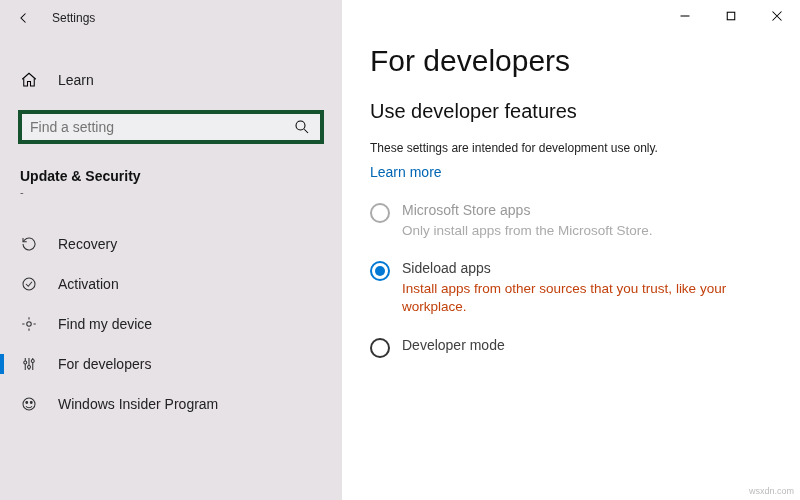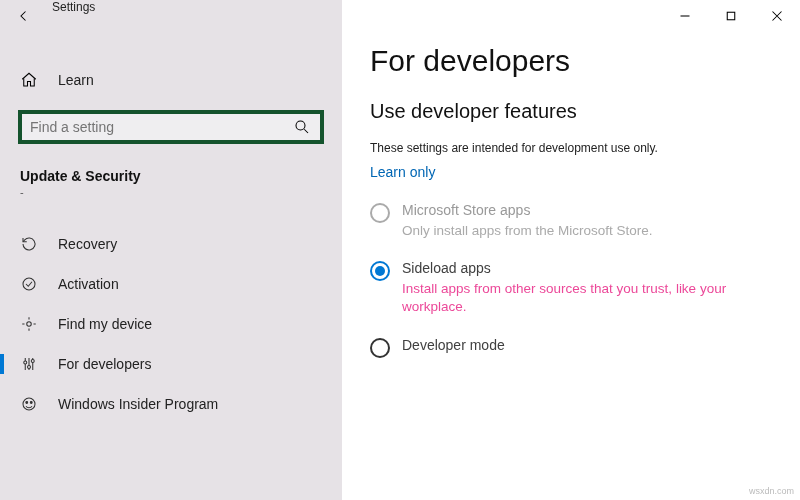--- a/index.html
+++ b/index.html
@@ -1,19 +1,19 @@
 <!DOCTYPE html>
 <html><head>
   <meta charset="utf-8">
   <style>
     * { margin: 0; padding: 0; box-sizing: border-box; font-family: "Segoe UI", Arial, sans-serif; }
     body { width: 800px; height: 500px; overflow: hidden; background: #fff; }
     .app { display: flex; width: 100%; height: 100%; }
     .sidebar { width: 342px; height: 100%; background: #e6e2e6; display: flex; flex-direction: column; }
-    .titlebar { display: flex; height: 36px; padding: 0 8px; }
+    .titlebar { display: flex; align-items: center; height: 36px; padding: 0 8px; }
     .titlebar .back { width: 32px; height: 32px; display: flex; align-items: center; justify-content: center; cursor: pointer; }
     .titlebar .title { margin-left: 12px; font-size: 12px; color: #222; }
     .home-row { display: flex; align-items: center; height: 40px; padding: 0 20px; margin-top: 24px; cursor: pointer; }
     .home-row .hicon { width: 20px; display:flex; }
     .home-row .hlabel { margin-left: 18px; font-size: 14px; color: #222; }
     .search-wrap { padding: 10px 18px 6px 18px; }
     .search { display: flex; align-items: center; border: 4px solid #14532d; background: #efeef0; height: 34px; padding: 0 8px; }
     .search input { flex: 1; border: none; background: transparent; font-size: 14px; color: #666; outline: none; }
     .search .sicon { width: 20px; display:flex; justify-content:center; }
     .category { padding: 18px 20px 2px 20px; font-size: 14px; font-weight: 600; color: #111; }
@@ -32,21 +32,21 @@
     .intro { font-size: 12px; color: #222; margin-bottom: 8px; }
     .learn { font-size: 14px; color: #0066b4; cursor: pointer; margin-bottom: 22px; display:inline-block; }
     .option { display: flex; margin-bottom: 20px; }
     .radio { width: 20px; height: 20px; border-radius: 50%; border: 2px solid #333; margin-top: 1px; flex-shrink:0; position:relative; }
     .option.disabled .radio { border-color: #aaa; }
     .option.selected .radio { border-color: #0078d4; }
     .option.selected .radio::after { content:""; position:absolute; top:3px; left:3px; width:10px; height:10px; border-radius:50%; background:#0078d4; }
     .option .txt { margin-left: 12px; }
     .option .olabel { font-size: 14px; color: #404040; margin-bottom: 4px; }
     .option.disabled .olabel { color: #999; }
-    .option .odesc { font-size: 13.5px; color: #ec4899; line-height: 1.35; max-width: 380px; }
+    .option .odesc { font-size: 13.5px; color: #c2410c; line-height: 1.35; max-width: 380px; }
     .option.disabled .odesc { color: #aaa; }
     .watermark { position: absolute; bottom: 4px; right: 6px; font-size: 9px; color: #bbb; }
     svg { width: 18px; height: 18px; stroke: currentColor; fill: none; stroke-width: 1.4; }
   </style>
 </head>
 <body>
 
 <div class="app">
   <div class="sidebar">
     <div class="titlebar">
@@ -152,21 +152,21 @@
           <svg viewBox="0 0 24 24">
             <path d="M6 6l12 12M18 6L6 18"></path>
           </svg>
         </div>
     </div>
 
     <div class="content">
       <h1>For developers</h1>
       <h2>Use developer features</h2>
       <div class="intro">These settings are intended for development use only.</div>
-      <a class="learn">Learn only</a>
+      <a class="learn">Learn more</a>
 
       <div class="option disabled">
         <div class="radio"></div>
         <div class="txt">
           <div class="olabel">Microsoft Store apps</div>
           <div class="odesc">Only install apps from the Microsoft Store.</div>
         </div>
       </div>
 
       <div class="option selected">

